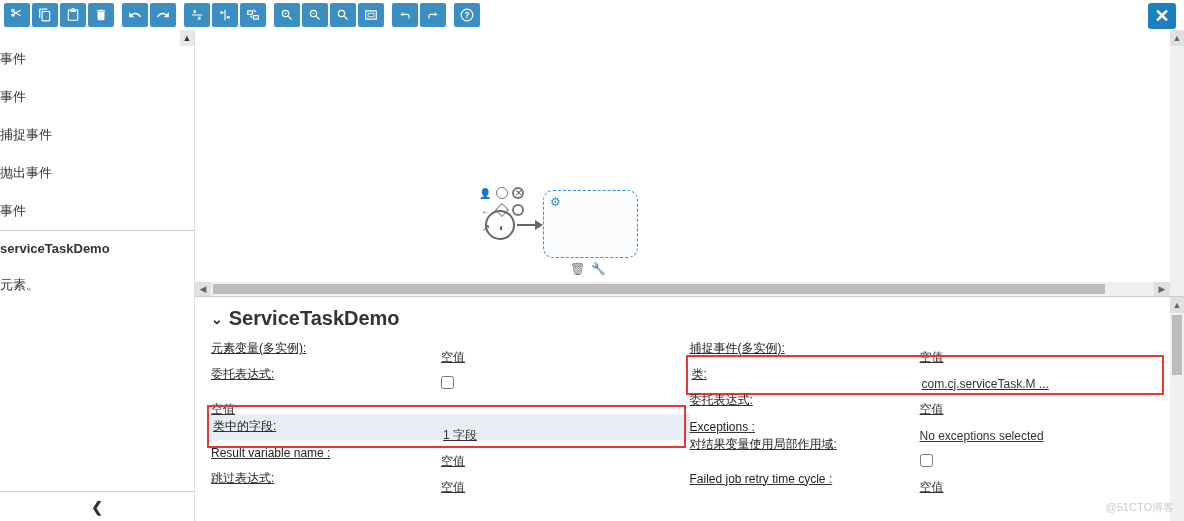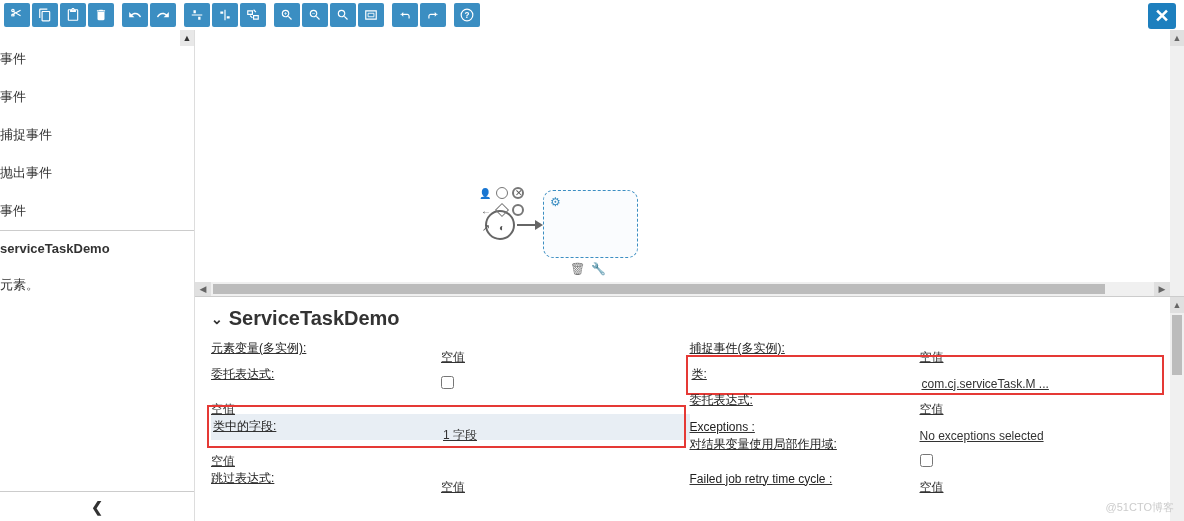--- a/index.html
+++ b/index.html
@@ -258,20 +258,21 @@
               </div>
             </div>
             <div class="prop-row highlighted">
               <div class="red-box" style="display: flex; width: 100%; align-items: center;">
                 <div class="prop-label">类中的字段:</div>
                 <div class="prop-value">1 字段</div>
               </div>
             </div>
             <div class="prop-row">
               <div style="display: flex; width: 100%; align-items: center;">
+                <div class="prop-label">Result variable name :</div>
                 <div class="prop-value">空值</div>
               </div>
             </div>
             <div class="prop-row">
               <div style="display: flex; width: 100%; align-items: center;">
                 <div class="prop-label">跳过表达式:</div>
                 <div class="prop-value">空值</div>
               </div>
             </div>
           </div>

